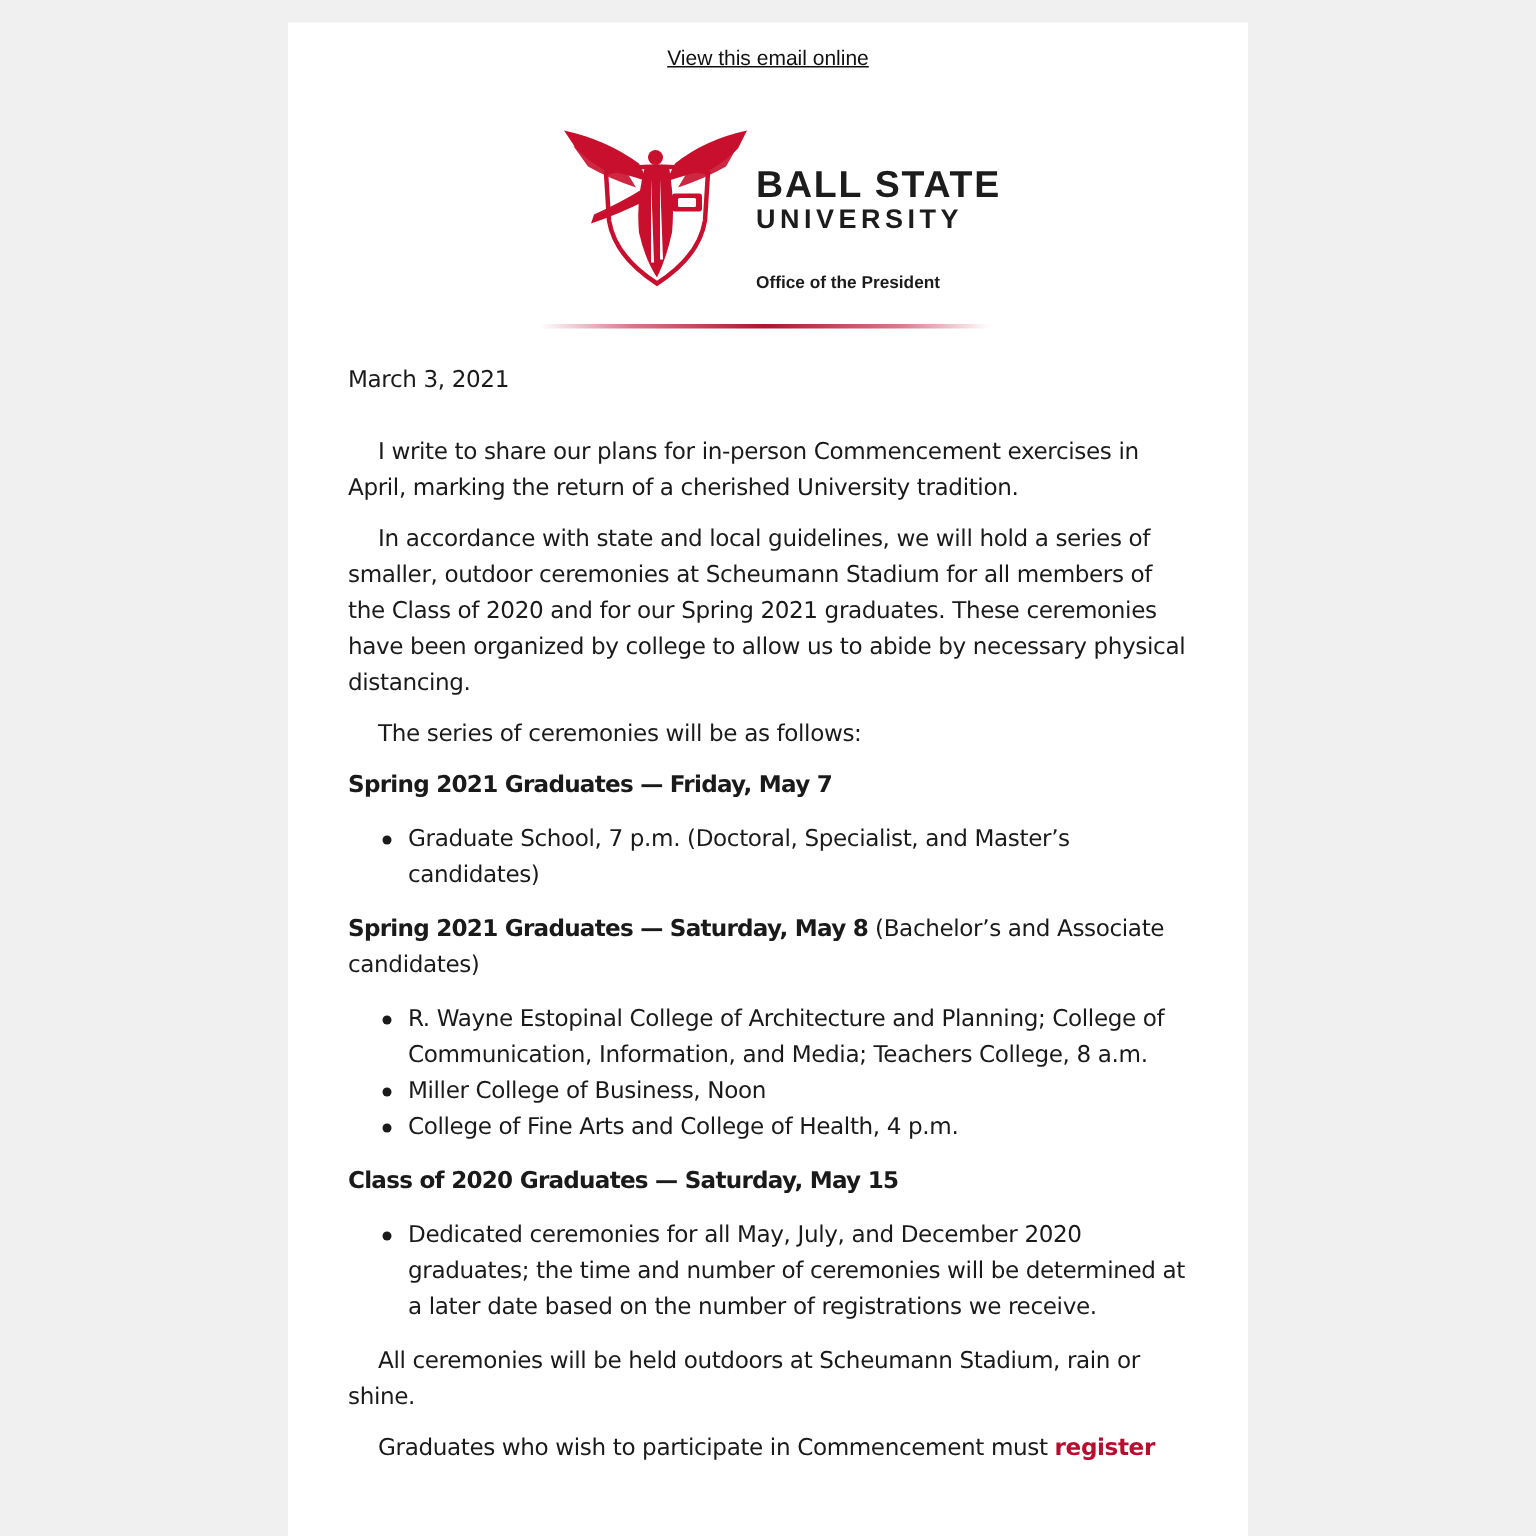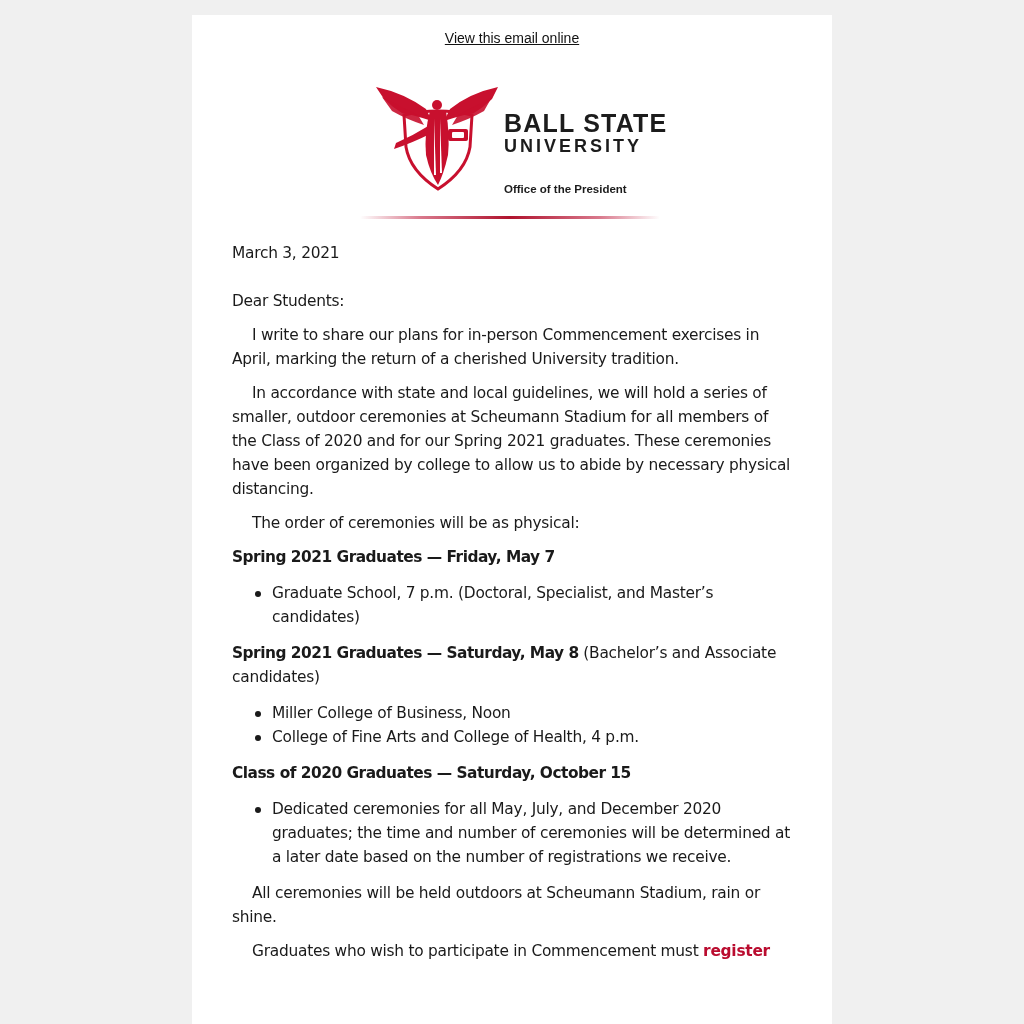--- a/index.html
+++ b/index.html
@@ -165,43 +165,43 @@
       <div class="logo-ball">BALL STATE</div>
       <div class="logo-univ">UNIVERSITY</div>
       <div class="logo-office">Office of the President</div>
     </div>
   </div>
 
   <div class="divider"></div>
 
   <div class="content">
     <div class="date">March 3, 2021</div>
-    <div class="salutation">Dear Students:</div>
 
     <p class="para">I write to share our plans for in-person Commencement exercises in April, marking the return of a cherished University tradition.</p>
     <p class="para">In accordance with state and local guidelines, we will hold a series of smaller, outdoor ceremonies at Scheumann Stadium for all members of the Class of 2020 and for our Spring 2021 graduates. These ceremonies have been organized by college to allow us to abide by necessary physical distancing.</p>
-    <p class="para">The order of ceremonies will be as physical:</p>
+    <p class="para">The series of ceremonies will be as follows:</p>
 
     <div class="section-block">
       <span class="section-head">Spring 2021 Graduates — Friday, May 7</span>
     </div>
     <ul class="items">
       <li>Graduate School, 7 p.m. (Doctoral, Specialist, and Master’s candidates)</li>
     </ul>
 
     <div class="section-block">
       <span class="section-head">Spring 2021 Graduates — Saturday, May 8</span><span class="normal"> (Bachelor’s and Associate candidates)</span>
     </div>
     <ul class="items">
+      <li>R. Wayne Estopinal College of Architecture and Planning; College of Communication, Information, and Media; Teachers College, 8 a.m.</li>
       <li>Miller College of Business, Noon</li>
       <li>College of Fine Arts and College of Health, 4 p.m.</li>
     </ul>
 
     <div class="section-block">
-      <span class="section-head">Class of 2020 Graduates — Saturday, October 15</span>
+      <span class="section-head">Class of 2020 Graduates — Saturday, May 15</span>
     </div>
     <ul class="items">
       <li>Dedicated ceremonies for all May, July, and December 2020 graduates; the time and number of ceremonies will be determined at a later date based on the number of registrations we receive.</li>
     </ul>
 
     <p class="para">All ceremonies will be held outdoors at Scheumann Stadium, rain or shine.</p>
     <p class="para"><span>Graduates who wish to participate in Commencement must </span><a href="#" class="register">register</a></p>
   </div>
 </div>
 

